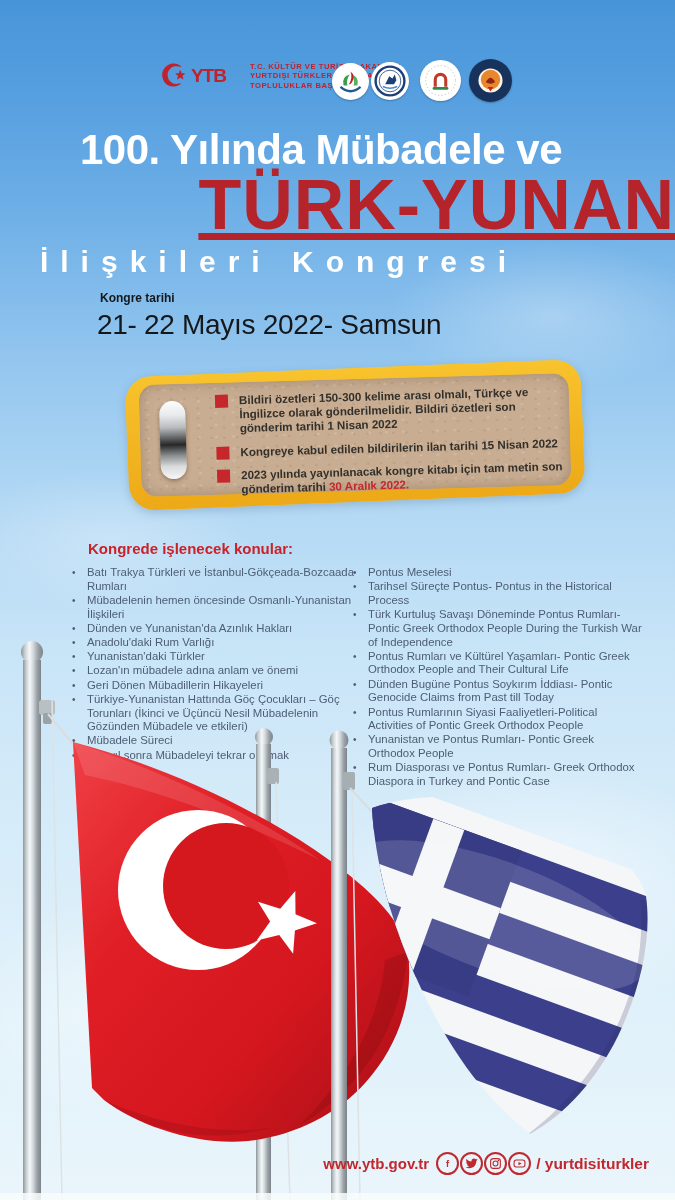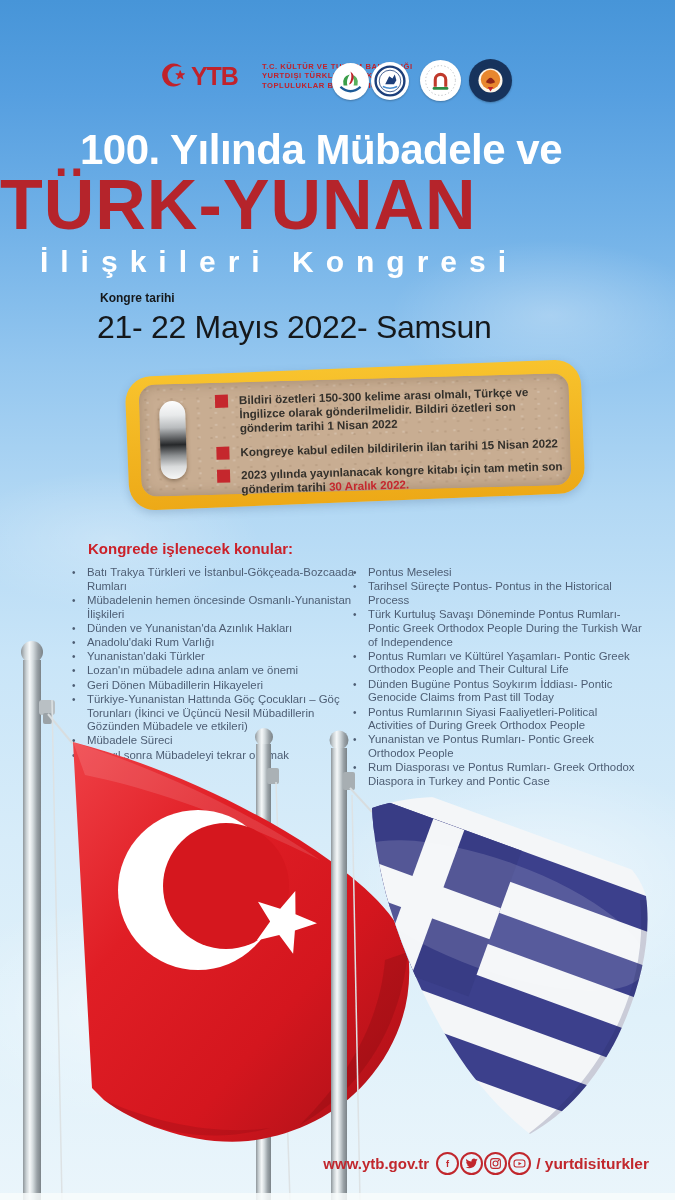--- a/index.html
+++ b/index.html
@@ -13,37 +13,37 @@
   .cloud{position:absolute;border-radius:50%;pointer-events:none;}
   .c1{left:390px;top:240px;width:320px;height:150px;background:radial-gradient(closest-side,rgba(255,255,255,.28),rgba(255,255,255,0));}
   .c2{left:-40px;top:470px;width:300px;height:140px;background:radial-gradient(closest-side,rgba(255,255,255,.25),rgba(255,255,255,0));}
   .c3{left:330px;top:760px;width:420px;height:260px;background:radial-gradient(closest-side,rgba(255,255,255,.55),rgba(255,255,255,0));}
   .c4{left:-60px;top:900px;width:340px;height:220px;background:radial-gradient(closest-side,rgba(255,255,255,.4),rgba(255,255,255,0));}
 
   
   .logos{position:absolute;left:0;top:55px;width:675px;height:56px;}
   .ytb{position:absolute;left:160px;top:6px;display:flex;align-items:center;gap:4px;}
   .ytb-mark{font-size:30px;line-height:30px;color:#c0222b;font-weight:bold;}
-  .ytb-abbr{font-size:25px;font-weight:bold;color:#c0222b;letter-spacing:-1px;margin-right:20px;}
+  .ytb-abbr{font-size:19px;font-weight:bold;color:#c0222b;letter-spacing:-1px;margin-right:20px;}
   .ytb-lines{display:flex;flex-direction:column;justify-content:center;}
   .ytb-lines span{font-size:7.6px;font-weight:bold;color:#c0222b;letter-spacing:.55px;line-height:9.6px;white-space:nowrap;}
   .plogo{position:absolute;border-radius:50%;background:#fff;box-shadow:0 1px 2px rgba(0,0,0,.25);display:flex;align-items:center;justify-content:center;}
   .plogo svg{display:block;}
 
   
   .title1{position:absolute;left:0;top:126px;width:642px;text-align:center;
     color:#ffffff;font-size:42px;font-weight:800;letter-spacing:-.5px;}
-  .title2{position:absolute;left:0;top:165px;width:675px;text-align:left;
-    color:#b5242b;font-size:70px;font-weight:800;letter-spacing:1px;}
+  .title2{position:absolute;left:0;top:165px;width:675px;text-align:right;
+    color:#b5242b;font-size:70px;font-weight:800;letter-spacing:1px;text-decoration:underline;}
   .title3{position:absolute;left:0;top:245px;width:546px;text-align:center;
     color:#ffffff;font-size:30px;font-weight:700;letter-spacing:12px;text-indent:12px;}
 
   
   .date-label{position:absolute;left:100px;top:291px;font-size:12px;font-weight:bold;color:#15181b;}
-  .date-value{position:absolute;left:97px;top:309px;font-size:32px;color:#15181b;letter-spacing:-.3px;}
+  .date-value{position:absolute;left:97px;top:309px;font-size:28px;color:#15181b;letter-spacing:-.3px;}
 
   
   .banner{position:absolute;left:127px;top:368px;width:456px;height:134px;
     background:linear-gradient(180deg,#f8c32d,#eda917);border-radius:26px;
     transform:rotate(-2.3deg);box-shadow:0 3px 8px rgba(60,90,130,.25);}
   .kraft{position:absolute;left:13px;top:11px;right:13px;bottom:11px;border-radius:16px;
     background-color:#c8ad92;
     background-image:radial-gradient(rgba(110,82,55,.14) 1px,transparent 1.6px),
                      radial-gradient(rgba(255,255,255,.20) 1px,transparent 1.6px);
     background-size:13px 10px,17px 12px;
@@ -160,31 +160,31 @@
 
   <div class="topics-heading">Kongrede işlenecek konular:</div>
   <ul class="tlist left">
     <li>Batı Trakya Türkleri ve İstanbul-Gökçeada-Bozcaada Rumları</li>
     <li>Mübadelenin hemen öncesinde Osmanlı-Yunanistan İlişkileri</li>
     <li>Dünden ve Yunanistan'da Azınlık Hakları</li>
     <li>Anadolu'daki Rum Varlığı</li>
     <li>Yunanistan'daki Türkler</li>
     <li>Lozan'ın mübadele adına anlam ve önemi</li>
     <li>Geri Dönen Mübadillerin Hikayeleri</li>
-    <li>Türkiye-Yunanistan Hattında Göç Çocukları – Göç Torunları (İkinci ve Üçüncü Nesil Mübadillerin Gözünden Mübadele ve etkileri)</li>
+    <li>Türkiye-Yunanistan Hattında Göç Çocukları – Göç Torunları (İkinci ve Üçüncü Nesil Mübadelenin Gözünden Mübadele ve etkileri)</li>
     <li>Mübadele Süreci</li>
     <li>100 yıl sonra Mübadeleyi tekrar okumak</li>
   </ul>
   <ul class="tlist right">
     <li>Pontus Meselesi</li>
     <li>Tarihsel Süreçte Pontus- Pontus in the Historical Process</li>
     <li>Türk Kurtuluş Savaşı Döneminde Pontus Rumları- Pontic Greek Orthodox People During the Turkish War of Independence</li>
     <li>Pontus Rumları ve Kültürel Yaşamları- Pontic Greek Orthodox People and Their Cultural Life</li>
     <li>Dünden Bugüne Pontus Soykırım İddiası- Pontic Genocide Claims from Past till Today</li>
-    <li>Pontus Rumlarının Siyasi Faaliyetleri-Political Activities of During Greek Orthodox People</li>
+    <li>Pontus Rumlarının Siyasi Faaliyetleri-Political Activities of Pontic Greek Orthodox People</li>
     <li>Yunanistan ve Pontus Rumları- Pontic Greek Orthodox People</li>
     <li>Rum Diasporası ve Pontus Rumları- Greek Orthodox Diaspora in Turkey and Pontic Case</li>
   </ul>
 
   <svg class="flags" viewBox="0 600 675 600">
     <defs>
       <linearGradient id="pole" x1="0" y1="0" x2="1" y2="0">
         <stop offset="0" stop-color="#8e969b"></stop>
           <stop offset=".18" stop-color="#c9d0d3"></stop>
         <stop offset=".38" stop-color="#f5f8f9"></stop>

